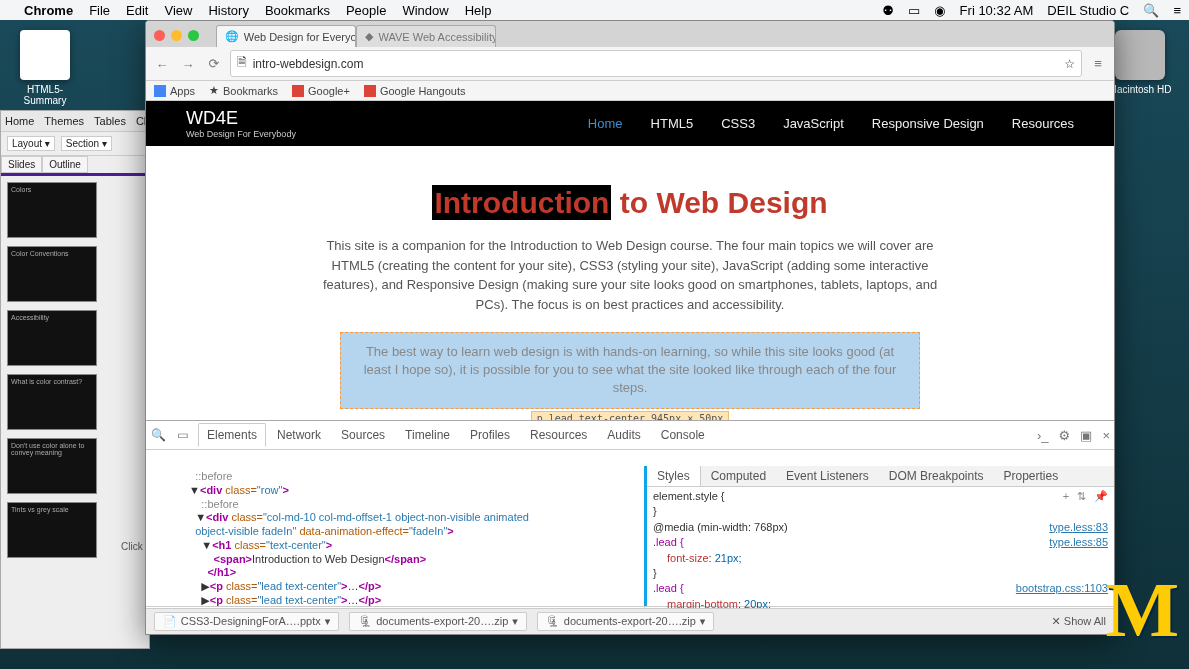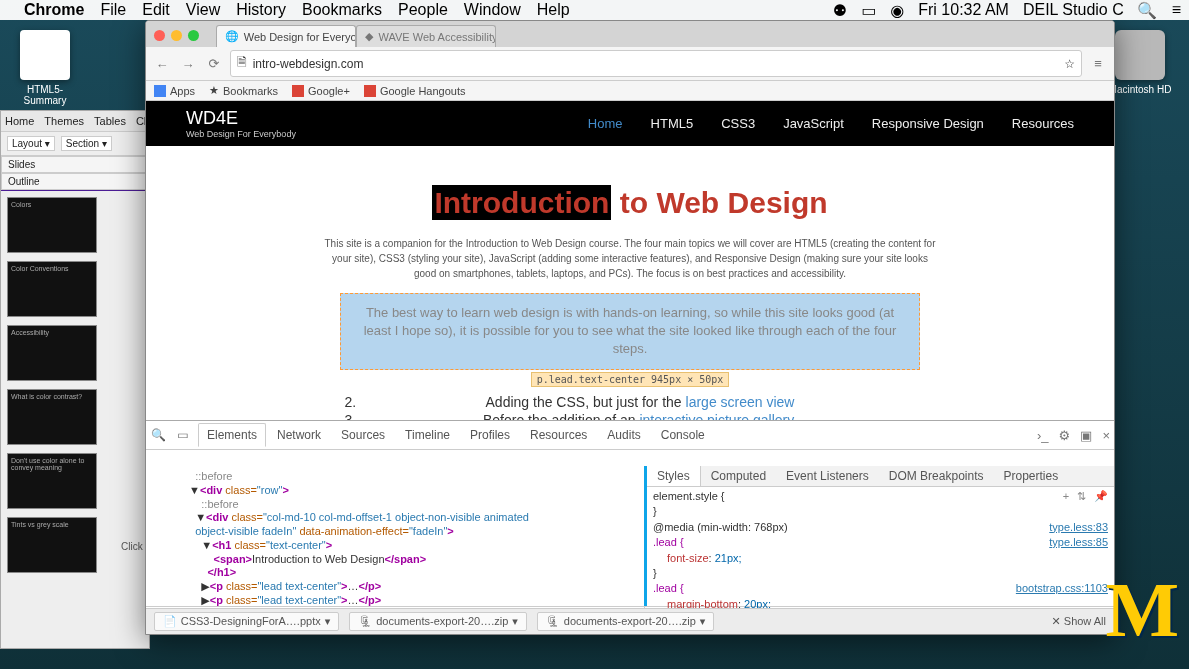--- a/index.html
+++ b/index.html
@@ -1,34 +1,34 @@
 <!DOCTYPE html>
 <html><head>
 <meta charset="utf-8">
 <style>
 * { margin: 0; padding: 0; box-sizing: border-box; font-family: "Helvetica Neue", Arial, sans-serif; }
 html, body { width: 1189px; height: 669px; overflow: hidden; }
 body { background: linear-gradient(180deg,#1a4a5a 0%, #0f3038 100%); font-size: 12px; color:#222; }
 
 
-.menubar { position:absolute; top:0; left:0; right:0; height:20px; background:rgba(255,255,255,0.95); display:flex; align-items:center; padding:0 8px; gap:16px; font-size:16px; z-index:50; color:#000;}
+.menubar { position:absolute; top:0; left:0; right:0; height:20px; background:rgba(255,255,255,0.95); display:flex; align-items:center; padding:0 8px; gap:16px; font-size:13px; z-index:50; color:#000;}
 .menubar .right { margin-left:auto; display:flex; gap:14px; align-items:center; }
 .apple-logo { font-size:14px; }
 
 
 .desktop-icon { position:absolute; text-align:center; color:#fff; width:70px; font-size:10px; z-index:1;}
 .desktop-icon .ic { width:50px; height:50px; background:#fff; border-radius:4px; margin:0 auto 4px; box-shadow:0 2px 6px rgba(0,0,0,0.4);}
 .hd-icon .ic { background:#b8b8b8; border-radius:6px; }
 
 
 .bgapp { position:absolute; top:110px; left:0; width:150px; bottom:20px; background:#eee; border:1px solid #aaa; z-index:2; font-size:11px;}
 .bgapp .toolbar { background:#e8e8e8; border-bottom:1px solid #ccc; padding:4px; display:flex; gap:10px;}
 .bgapp .opts { padding:4px 6px; display:flex; gap:6px; flex-wrap:wrap; border-bottom:1px solid #ccc;}
 .bgapp .opts span { padding:1px 4px; border:1px solid #ccc; background:#fff; font-size:10px;}
-.bgapp .tabs { display:flex; border-bottom:1px solid #4c1d95;flex-direction:column;}
+.bgapp .tabs { display:flex; border-bottom:3px solid #4c1d95;}
 .bgapp .tabs span { padding:2px 6px; font-size:10px; border:1px solid #ccc; background:#f5f5f5;}
 .bgapp .thumbs { padding:6px; display:flex; flex-direction:column; gap:8px; overflow:hidden;}
 .bgapp .thumb { width:90px; height:56px; background:#111; border:1px solid #888; color:#aaa; font-size:7px; padding:3px; overflow:hidden;}
 .bgapp .click { position:absolute; bottom:96px; left:120px; font-size:10px; color:#555;}
 
 
 .chrome { position:absolute; top:20px; left:145px; width:970px; height:615px; background:#fff; border:1px solid #888; border-radius:4px 4px 0 0; box-shadow:0 6px 30px rgba(0,0,0,0.5); z-index:10; display:flex; flex-direction:column; overflow:hidden;}
 .traffic { position:absolute; top:9px; left:8px; display:flex; gap:6px; z-index:12;}
 .traffic span { width:11px; height:11px; border-radius:50%; display:block;}
 .traffic .r{background:#ff5f57;} .traffic .y{background:#ffbd2e;} .traffic .g{background:#28c940;}
@@ -48,21 +48,21 @@
 .logo { font-weight:300;}
 .logo .brand { font-size:18px; font-weight:400;}
 .logo .tag { font-size:9px; color:#ccc;}
 .sitenav { margin-left:auto; display:flex; gap:28px; font-size:13px;}
 .sitenav a { color:#eee;}
 .sitenav a.active { color:#428bca;}
 .hero { padding:40px 60px 10px; text-align:center;}
 .hero h1 { font-size:30px; font-weight:600; margin-bottom:16px;}
 .hero h1 .intro-word { color:#c0392b; background:#000000; padding:1px 2px;}
 .hero h1 .rest { color:#c0392b;}
-.hero .descr { font-size:10px; color:#555; line-height:1.5; max-width:620px; margin:0 auto 12px;}
+.hero .descr { font-size:13px; color:#555; line-height:1.5; max-width:620px; margin:0 auto 18px;}
 .callout-wrap { margin:0 auto; width:580px; }
 .callout { background:#b5d5ee; border:1px dashed #ff9933; color:#888; font-size:13px; padding:10px 14px; line-height:1.4; margin-bottom:0;}
 .callout-badge { background:#ffe5b6; border:1px solid #e8c070; font-size:10px; padding:1px 5px; font-family:monospace; color:#555; display:inline-block; margin-top:2px;}
 .ol-list { width:580px; margin:6px auto 0; font-size:14px; color:#333;}
 .ol-list li { margin-left:20px; padding:1px 0;}
 .ol-list a { color:#428bca; text-decoration:none;}
 
 
 .devtools { position:absolute; left:0; right:0; bottom:26px; height:188px; background:#fff; border-top:1px solid #aaa;}
 .dt-top { display:flex; align-items:center; border-bottom:1px solid #ccc; padding:2px 4px; gap:6px;}

